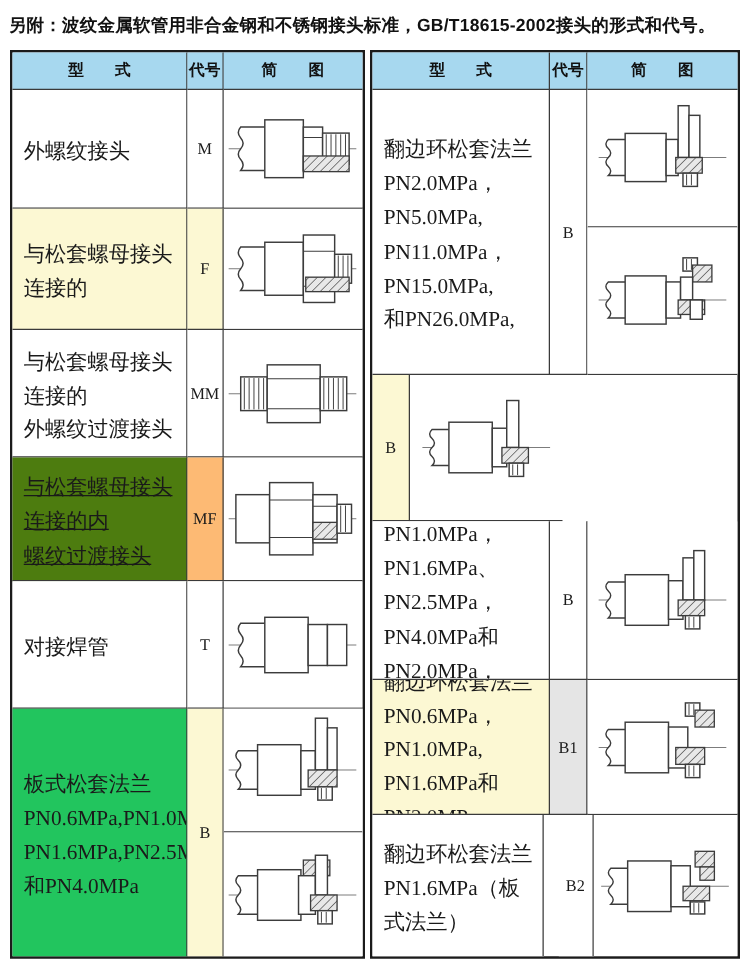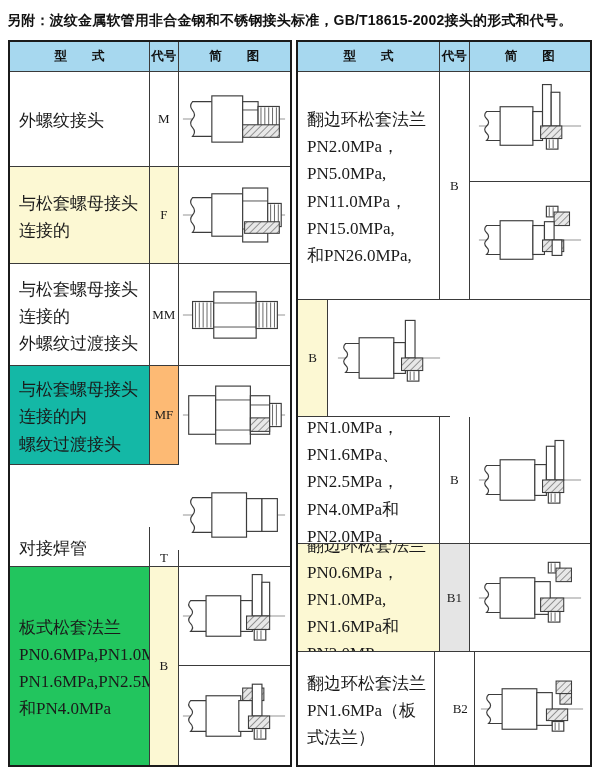--- a/index.html
+++ b/index.html
@@ -133,21 +133,21 @@
                 <line x1="81" y1="32" x2="81" y2="58" stroke="#3c3c3c" stroke-width="0.8"></line>
                 <line x1="85" y1="32" x2="85" y2="58" stroke="#3c3c3c" stroke-width="0.8"></line>
                 <line x1="89" y1="32" x2="89" y2="58" stroke="#3c3c3c" stroke-width="0.8"></line>
                 <line x1="93" y1="32" x2="93" y2="58" stroke="#3c3c3c" stroke-width="0.8"></line>
                 <line x1="97" y1="32" x2="97" y2="58" stroke="#3c3c3c" stroke-width="0.8"></line>
               </svg>
             </div>
           </div>
         </div>
         <div class="t-row" style="height: 99px;">
-          <div class="t-cell type-cell b-r b-b" style="width: 142px; background: #14b8a6;">与松套螺母接头连接的内
+          <div class="t-cell type-cell b-r b-b" style="width: 142px; background: #4d7c0f; text-decoration: underline;">与松套螺母接头连接的内
 螺纹过渡接头</div>
           <div class="t-cell code-cell b-r b-b" style="width: 29px; background: #fdba74;">MF</div>
           <div class="t-cell diag-col b-b" style="width: 113px;">
             <div class="diag-sub" style="height: 99px;">
               <svg width="106" height="88" viewBox="0 0 110 90">
                 <defs>
                   <pattern id="ht3" width="5" height="5" patternTransform="rotate(45)" patternUnits="userSpaceOnUse">
                     <rect width="5" height="5" fill="#e8e8e8"></rect>
                     <line x1="0" y1="0" x2="0" y2="5" stroke="#555" stroke-width="1.2"></line>
                   </pattern>
@@ -161,21 +161,21 @@
                 <line x1="72" y1="34.6" x2="92" y2="34.6" stroke="#3c3c3c" stroke-width="0.9"></line>
                 <line x1="72" y1="55.4" x2="92" y2="55.4" stroke="#3c3c3c" stroke-width="0.9"></line>
                 <rect x="72" y="48" width="20" height="14" fill="url(#ht3)" stroke="#3c3c3c" stroke-width="1.1"></rect>
                 <rect x="92" y="33" width="12" height="24" fill="#fff" stroke="#3c3c3c" stroke-width="1.2"></rect>
                 <line x1="95" y1="34" x2="95" y2="56" stroke="#3c3c3c" stroke-width="0.8"></line>
                 <line x1="99" y1="34" x2="99" y2="56" stroke="#3c3c3c" stroke-width="0.8"></line>
               </svg>
             </div>
           </div>
         </div>
-        <div class="t-row" style="height: 102px; align-items: flex-end;">
+        <div class="t-row" style="height: 102px;">
           <div class="t-cell type-cell b-r b-b" style="width: 142px; background: rgb(255, 255, 255);">对接焊管</div>
           <div class="t-cell code-cell b-r b-b" style="width: 29px; background: rgb(255, 255, 255);">T</div>
           <div class="t-cell diag-col b-b" style="width: 113px;">
             <div class="diag-sub" style="height: 102px;">
               <svg width="106" height="88" viewBox="0 0 110 90">
                 <defs>
                   <pattern id="ht4" width="5" height="5" patternTransform="rotate(45)" patternUnits="userSpaceOnUse">
                     <rect width="5" height="5" fill="#e8e8e8"></rect>
                     <line x1="0" y1="0" x2="0" y2="5" stroke="#555" stroke-width="1.2"></line>
                   </pattern>

